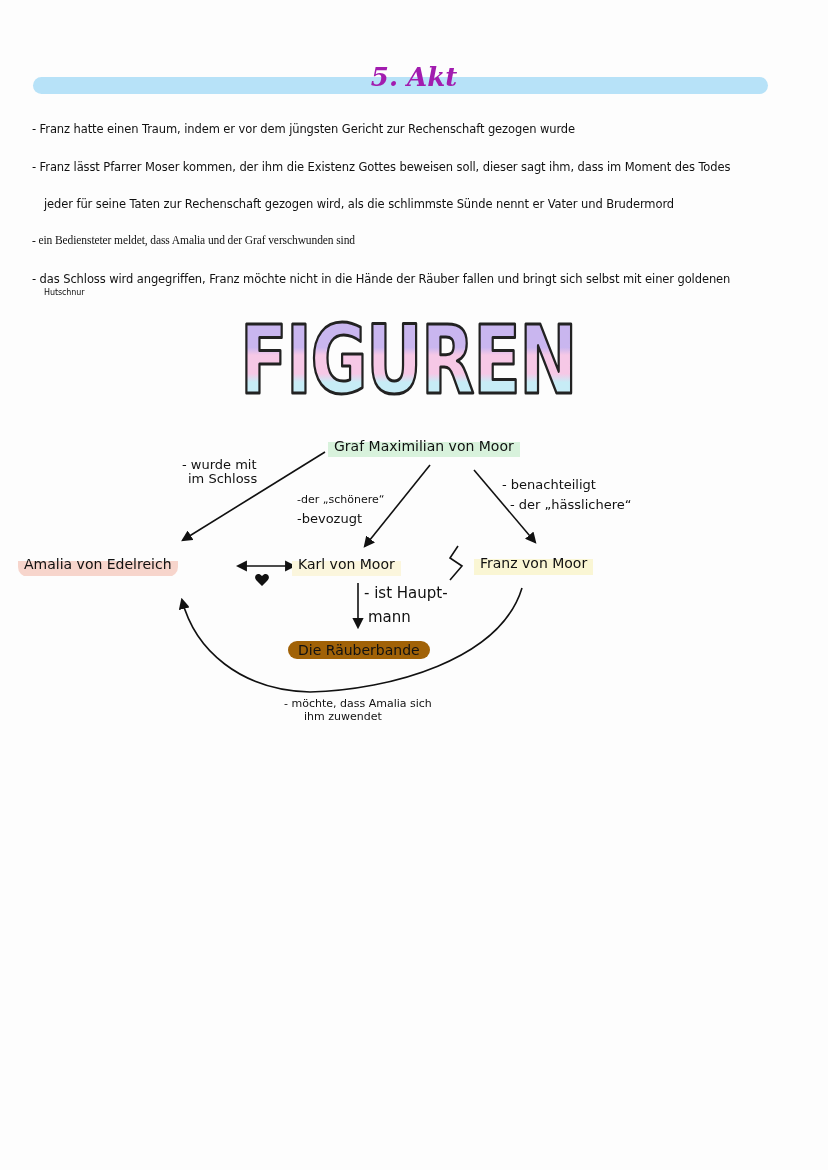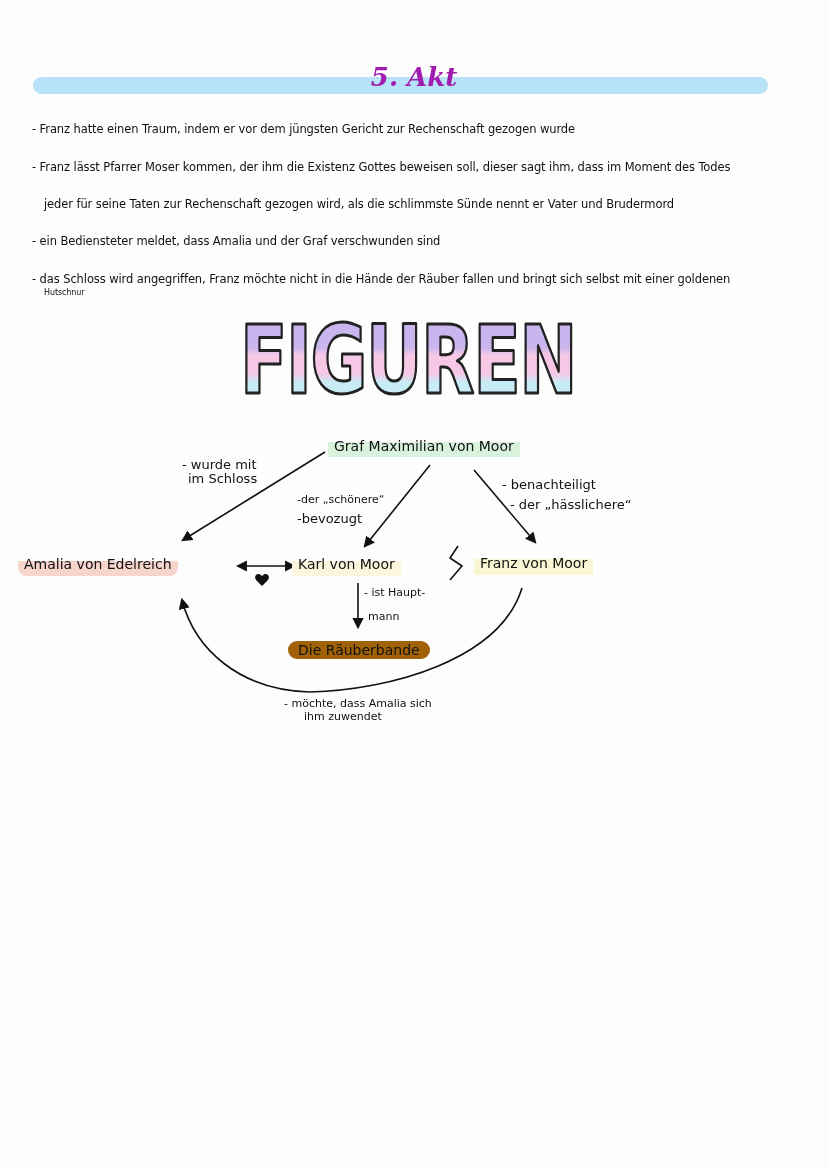--- a/index.html
+++ b/index.html
@@ -38,34 +38,34 @@
       font-size: 14px; color: #111; padding: 0 6px; line-height: 26px;
     }
     .hl-graf { background: linear-gradient(transparent 35%, #d8f2dc 35%, #d8f2dc 92%, transparent 92%); }
     .hl-amalia { background: linear-gradient(transparent 40%, #f7d5cc 40%, #f7d5cc 95%, transparent 95%); border-radius: 10px; }
     .hl-karl { background: linear-gradient(transparent 40%, #fbf6dd 40%, #fbf6dd 95%, transparent 95%); }
     .hl-franz { background: linear-gradient(transparent 35%, #faf6d4 35%, #faf6d4 95%, transparent 95%); }
     .hl-band {
       background: #a16207; border-radius: 9px; font-size: 14px; line-height: 18px; padding: 0 10px;
     }
     .label { position: absolute; white-space: nowrap; font-size: 13px; line-height: 14px; color: #111; }
-    .label.small { font-size: 11px; line-height: 10px; }
+    .label.small { font-size: 15px; line-height: 10px; }
     .label.mid { font-size: 11px; line-height: 12px; }
   </style>
 </head>
 <body>
 
 <div class="title-bar"></div>
 <div class="title">5. Akt</div>
 
 <div class="notes">
   <div class="note" style="top:4px;">- Franz hatte einen Traum, indem er vor dem jüngsten Gericht zur Rechenschaft gezogen wurde</div>
   <div class="note" style="top:42px;">- Franz lässt Pfarrer Moser kommen, der ihm die Existenz Gottes beweisen soll, dieser sagt ihm, dass im Moment des Todes</div>
   <div class="note" style="top:79px; left:12px;">jeder für seine Taten zur Rechenschaft gezogen wird, als die schlimmste Sünde nennt er Vater und Brudermord</div>
-  <div class="note" style="top:116px;">- ein Bediensteter meldet, dass Amalia und der Graf verschwunden sind</div>
+  <div class="note" style="top:116px;font-family:Liberation Serif, serif;">- ein Bediensteter meldet, dass Amalia und der Graf verschwunden sind</div>
   <div class="note" style="top:154px;">- das Schloss wird angegriffen, Franz möchte nicht in die Hände der Räuber fallen und bringt sich selbst mit einer goldenen</div>
   <div class="note sub" style="top:170px; left:12px;">Hutschnur</div>
 </div>
 
 <svg class="figuren" viewBox="0 0 340 100">
   <defs>
     <linearGradient id="fg" x1="0" y1="0" x2="0" y2="1">
       <stop offset="0" stop-color="#c9b6ef"></stop>
       <stop offset="0.38" stop-color="#c9b6ef"></stop>
       <stop offset="0.45" stop-color="#f6c8e6"></stop>

